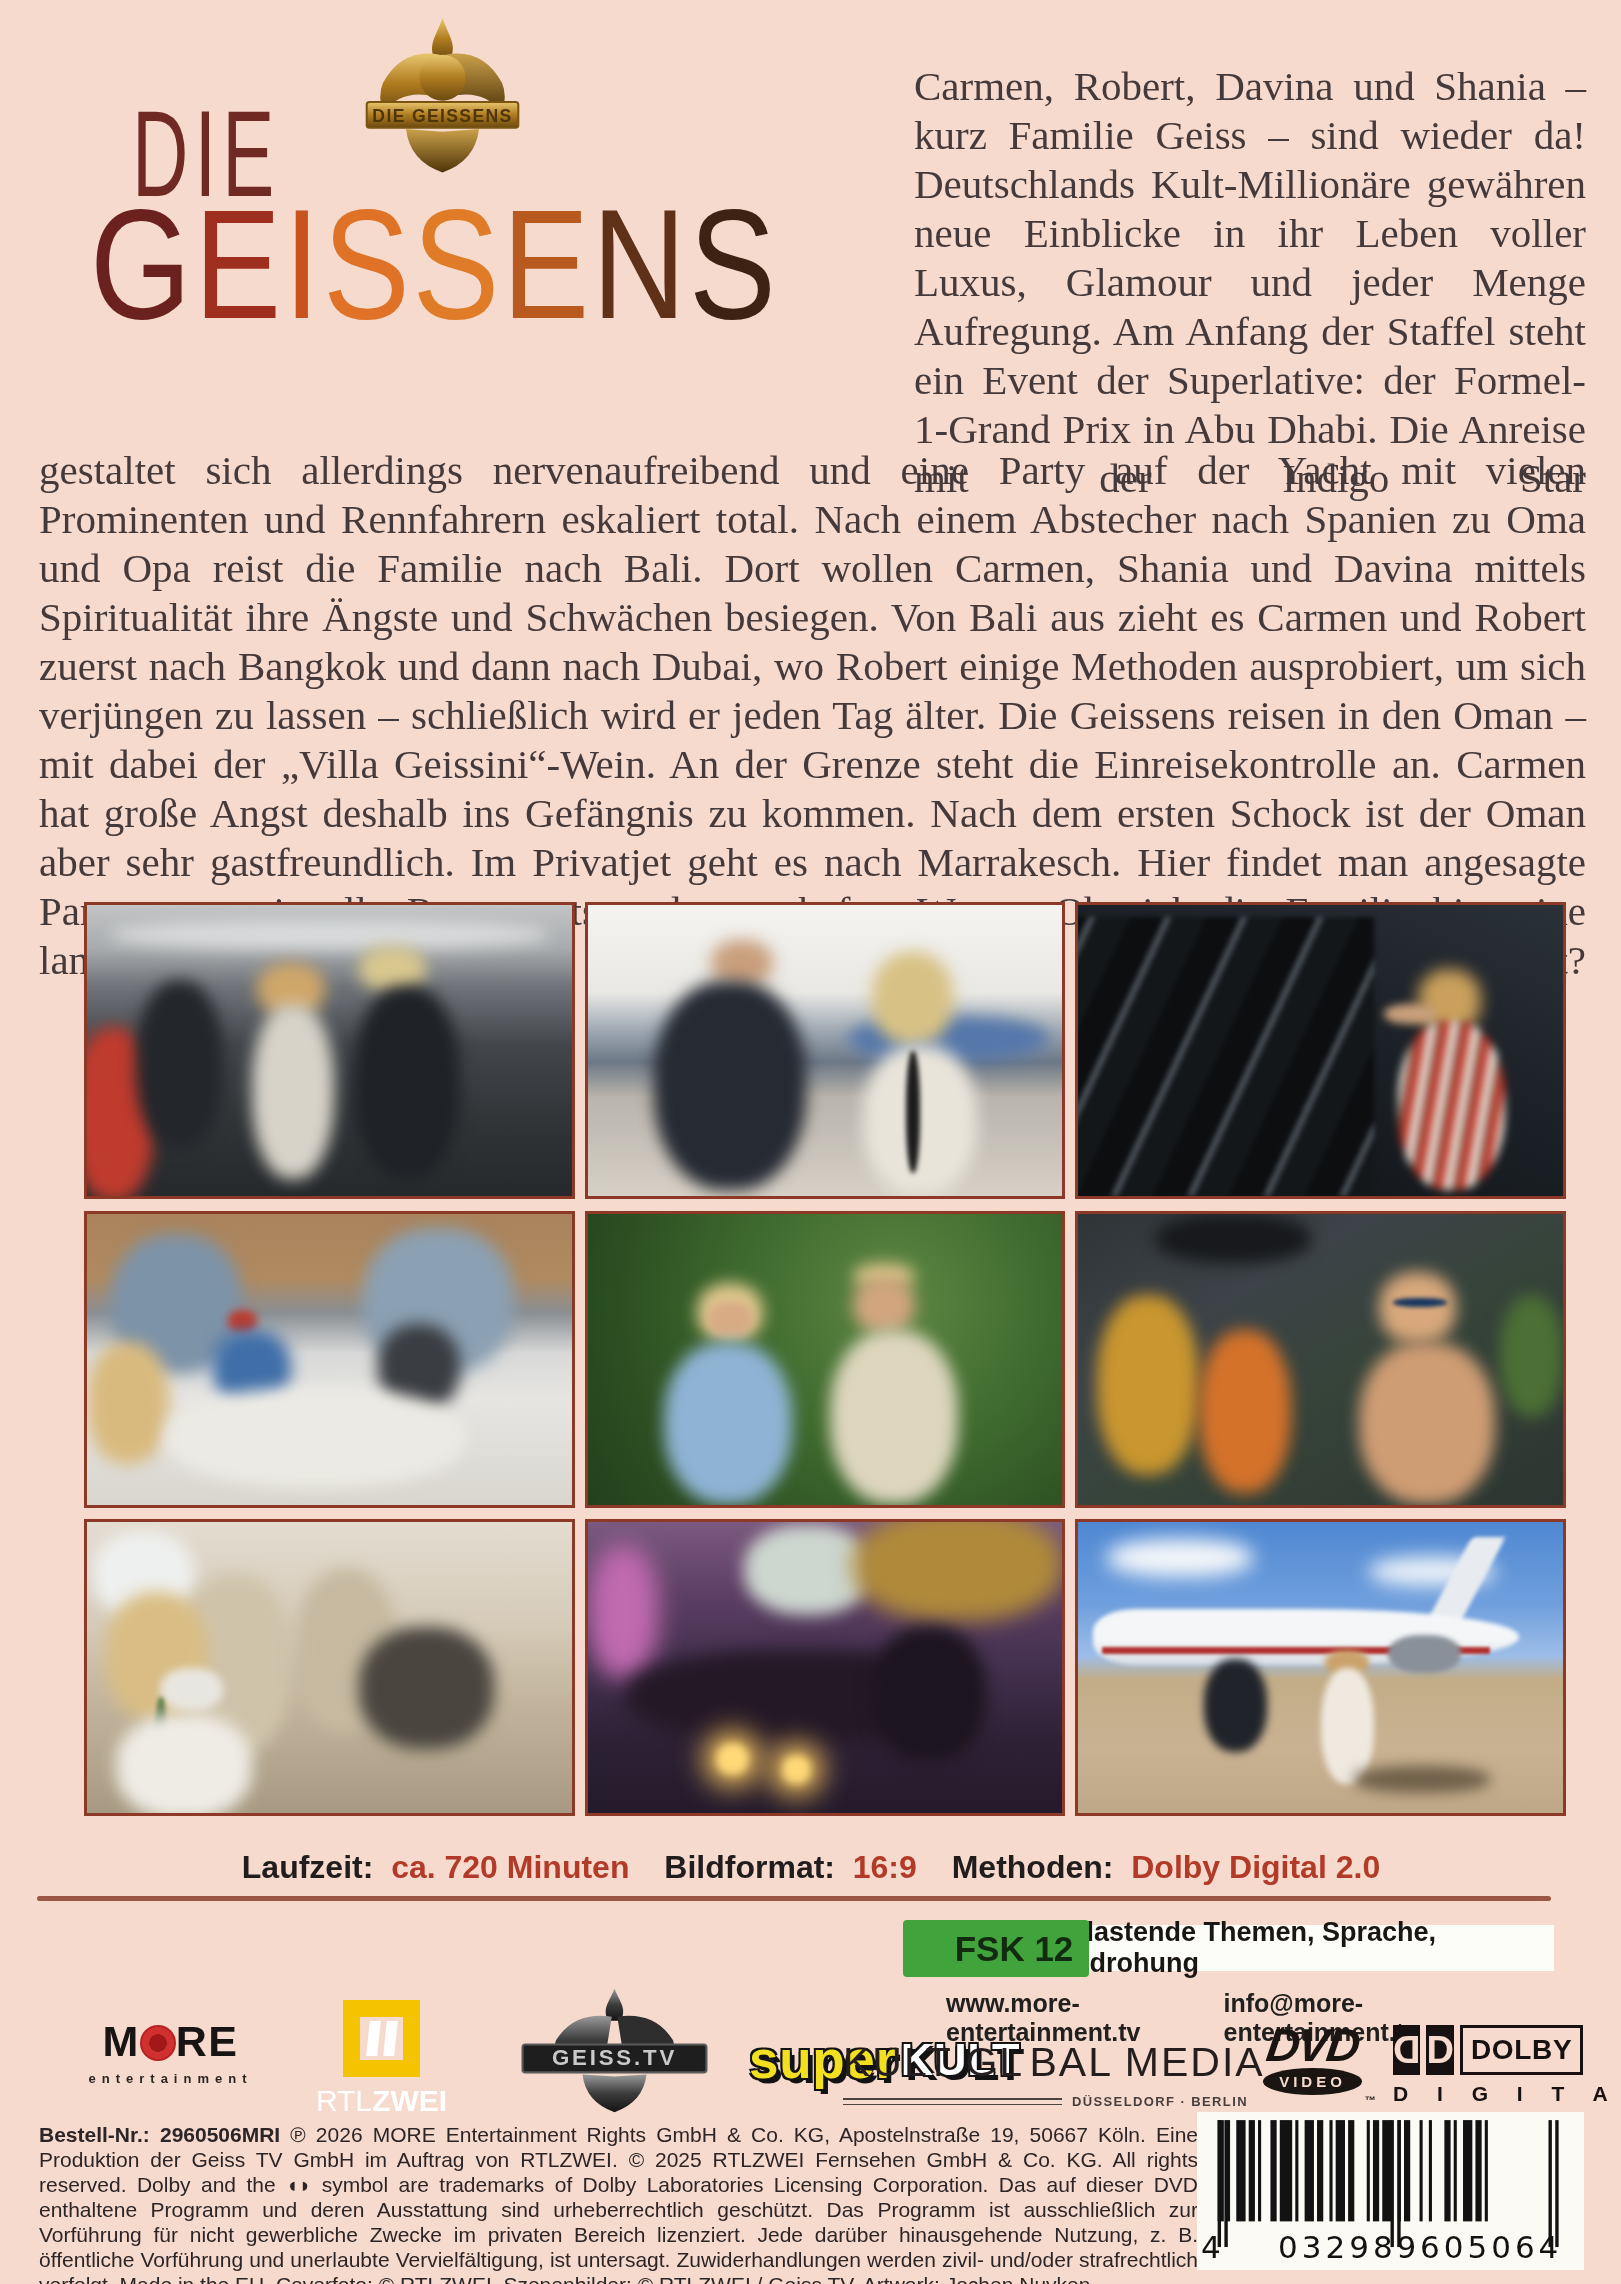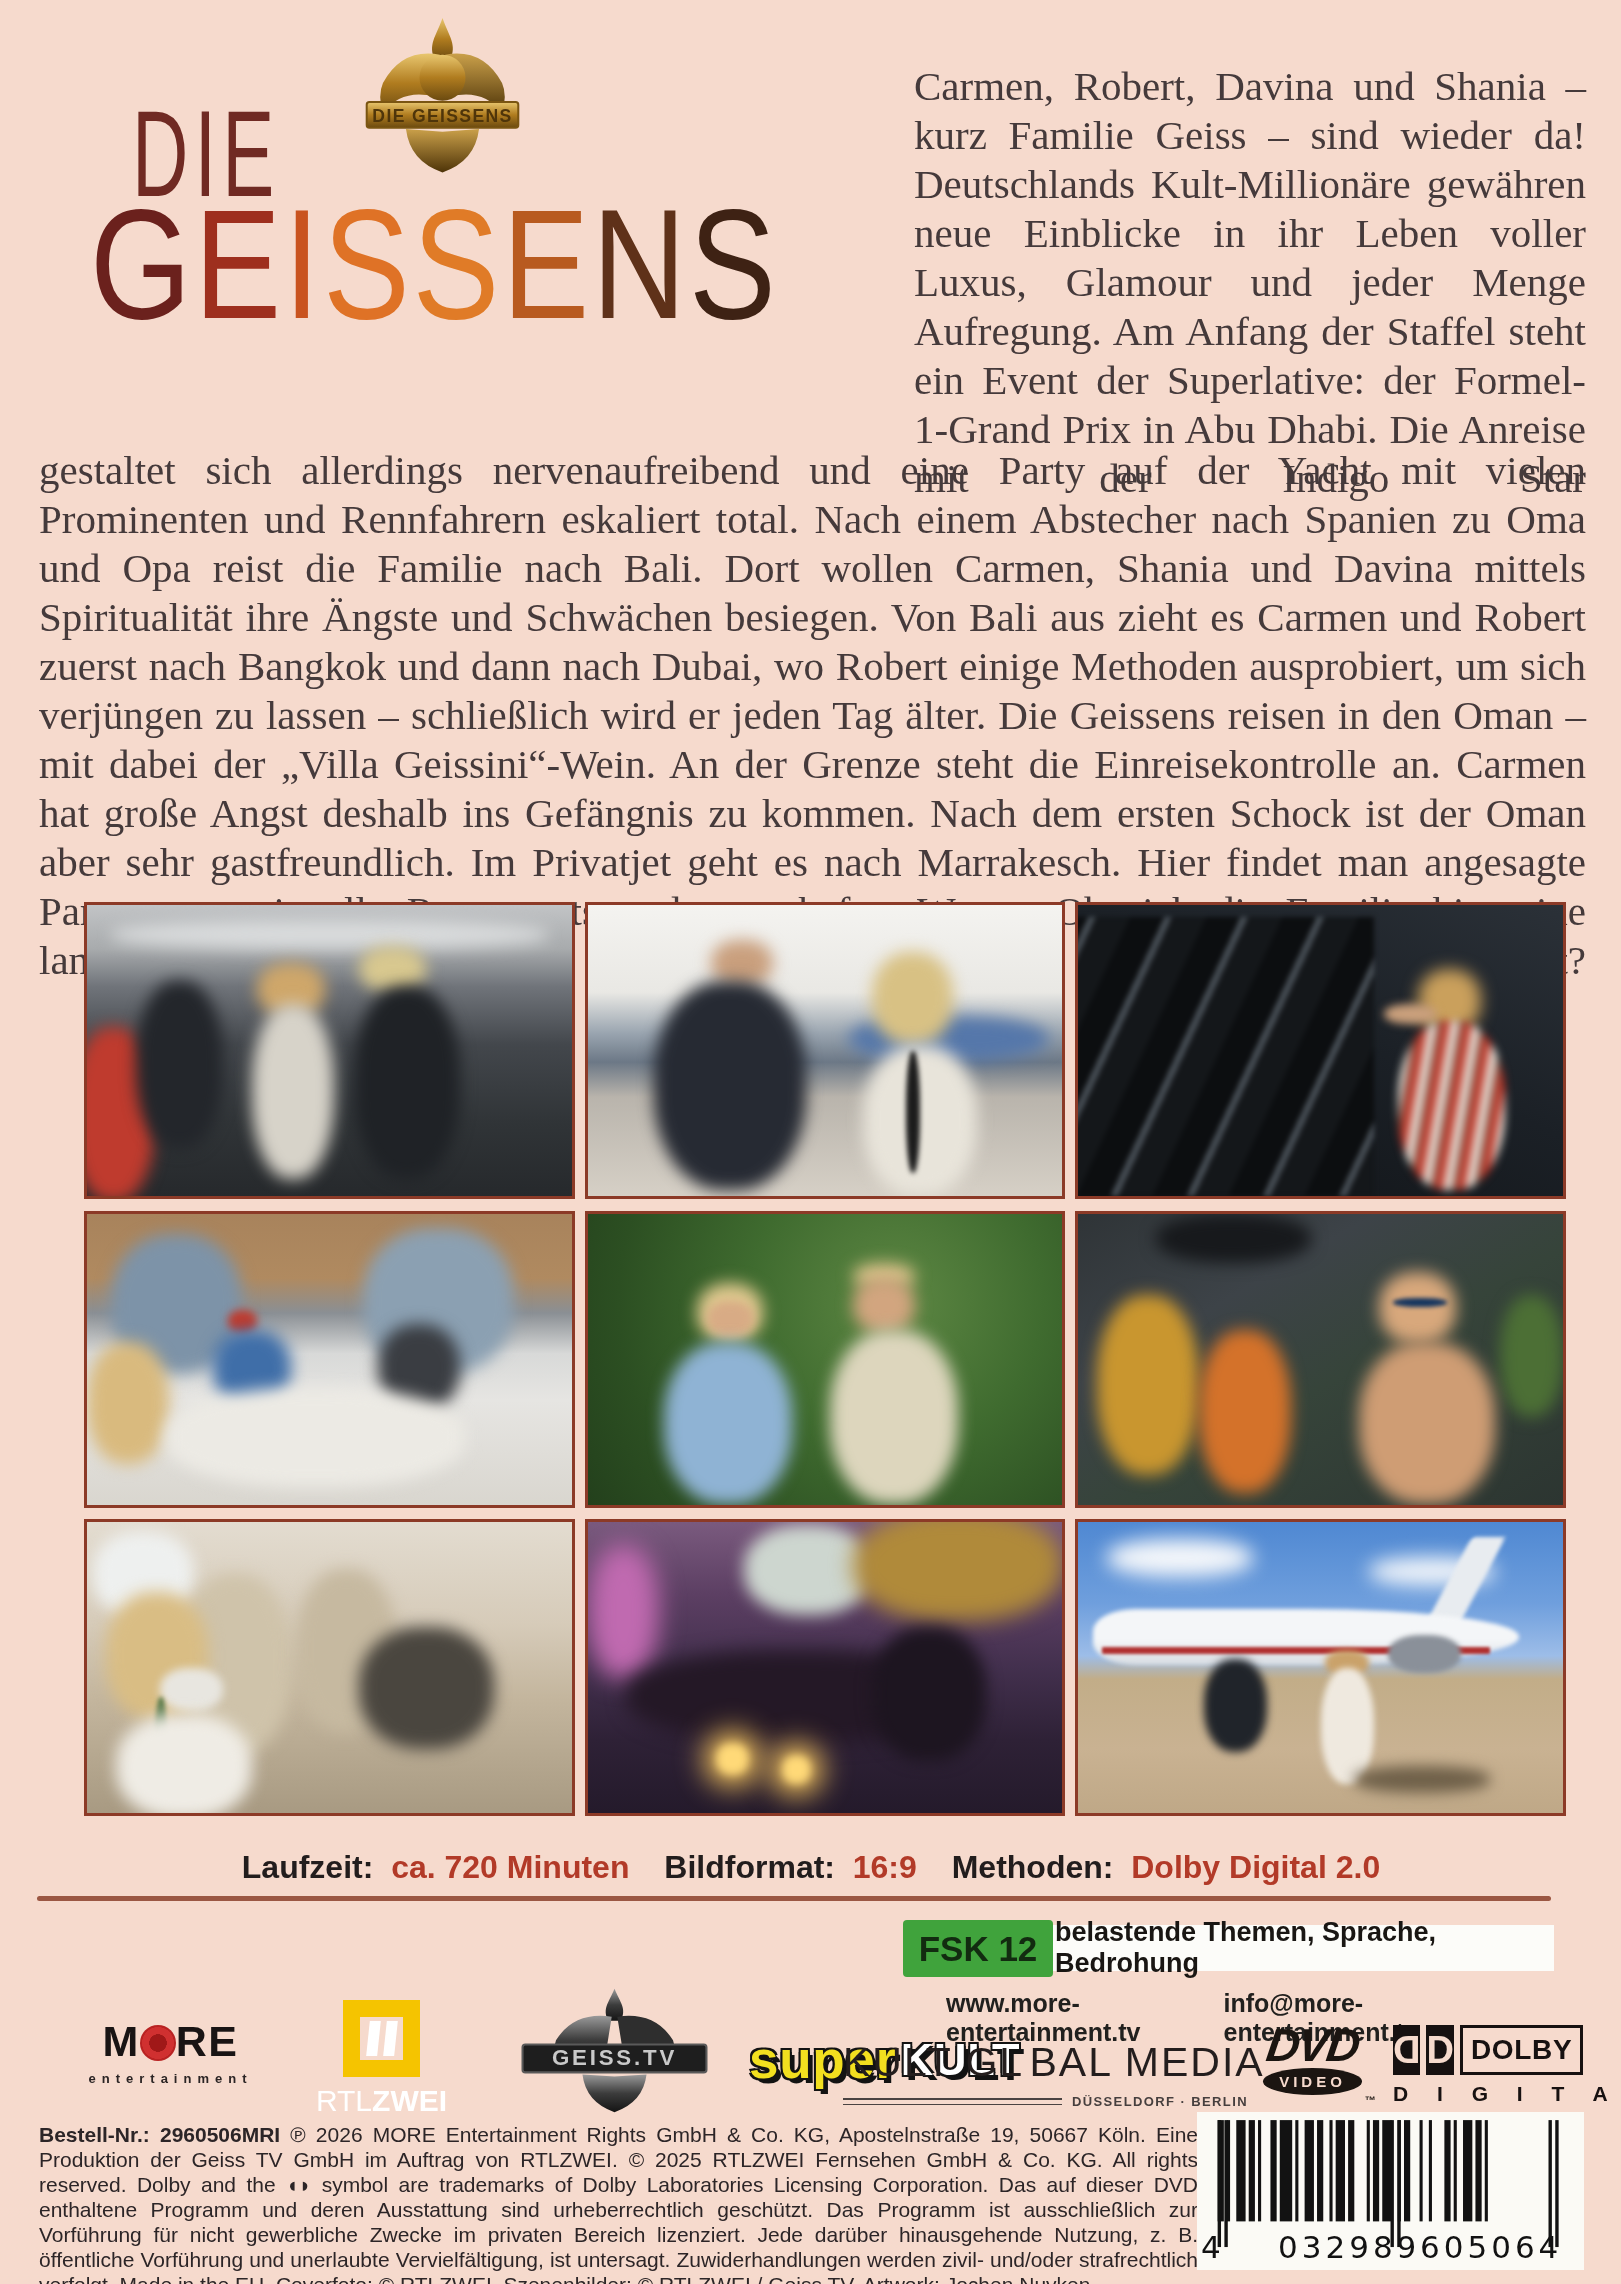--- a/index.html
+++ b/index.html
@@ -33,21 +33,21 @@
   #specs .val{font-weight:700;color:#b23a28;margin-right:26px;}
 
   #divider{position:absolute;left:37px;top:1896px;width:1514px;height:4.7px;background:#9b5743;border-radius:2.7px;}
 
   
   #fsk-strip{position:absolute;left:920px;top:1925px;width:634px;height:46px;background:#fcfcf9;
     display:flex;align-items:center;justify-content:center;padding-left:135px;box-sizing:border-box;}
   #fsk-strip .reason{font-size:27px;font-weight:700;color:#191613;}
   #fsk-badge{position:absolute;left:903px;top:1920px;width:150px;height:57px;background:#40a33c;
     border-radius:4px;display:flex;align-items:center;justify-content:center;
-    font-size:35px;font-weight:800;color:#122b10;}
+    font-size:35px;font-weight:800;color:#122b10;padding-left:36px;}
   #contact{position:absolute;left:946px;top:1989px;width:560px;display:flex;justify-content:space-between;
     font-size:25px;font-weight:700;color:#21201e;}
 
   
   #logo-more{position:absolute;left:86px;top:2017px;width:169px;text-align:center;}
   #logo-more .word{font-size:43px;font-weight:900;letter-spacing:1.4px;color:#191414;white-space:nowrap;}
   #logo-more .disc{display:inline-block;width:36px;height:36px;border-radius:50%;vertical-align:-4.7px;
     background:radial-gradient(circle,#a01818 0 34%,#d03030 35% 62%,#b92222 63% 100%);}
   #logo-more .sub{margin-top:5.4px;font-size:13px;font-weight:600;letter-spacing:6px;color:#2b2424;}
 

